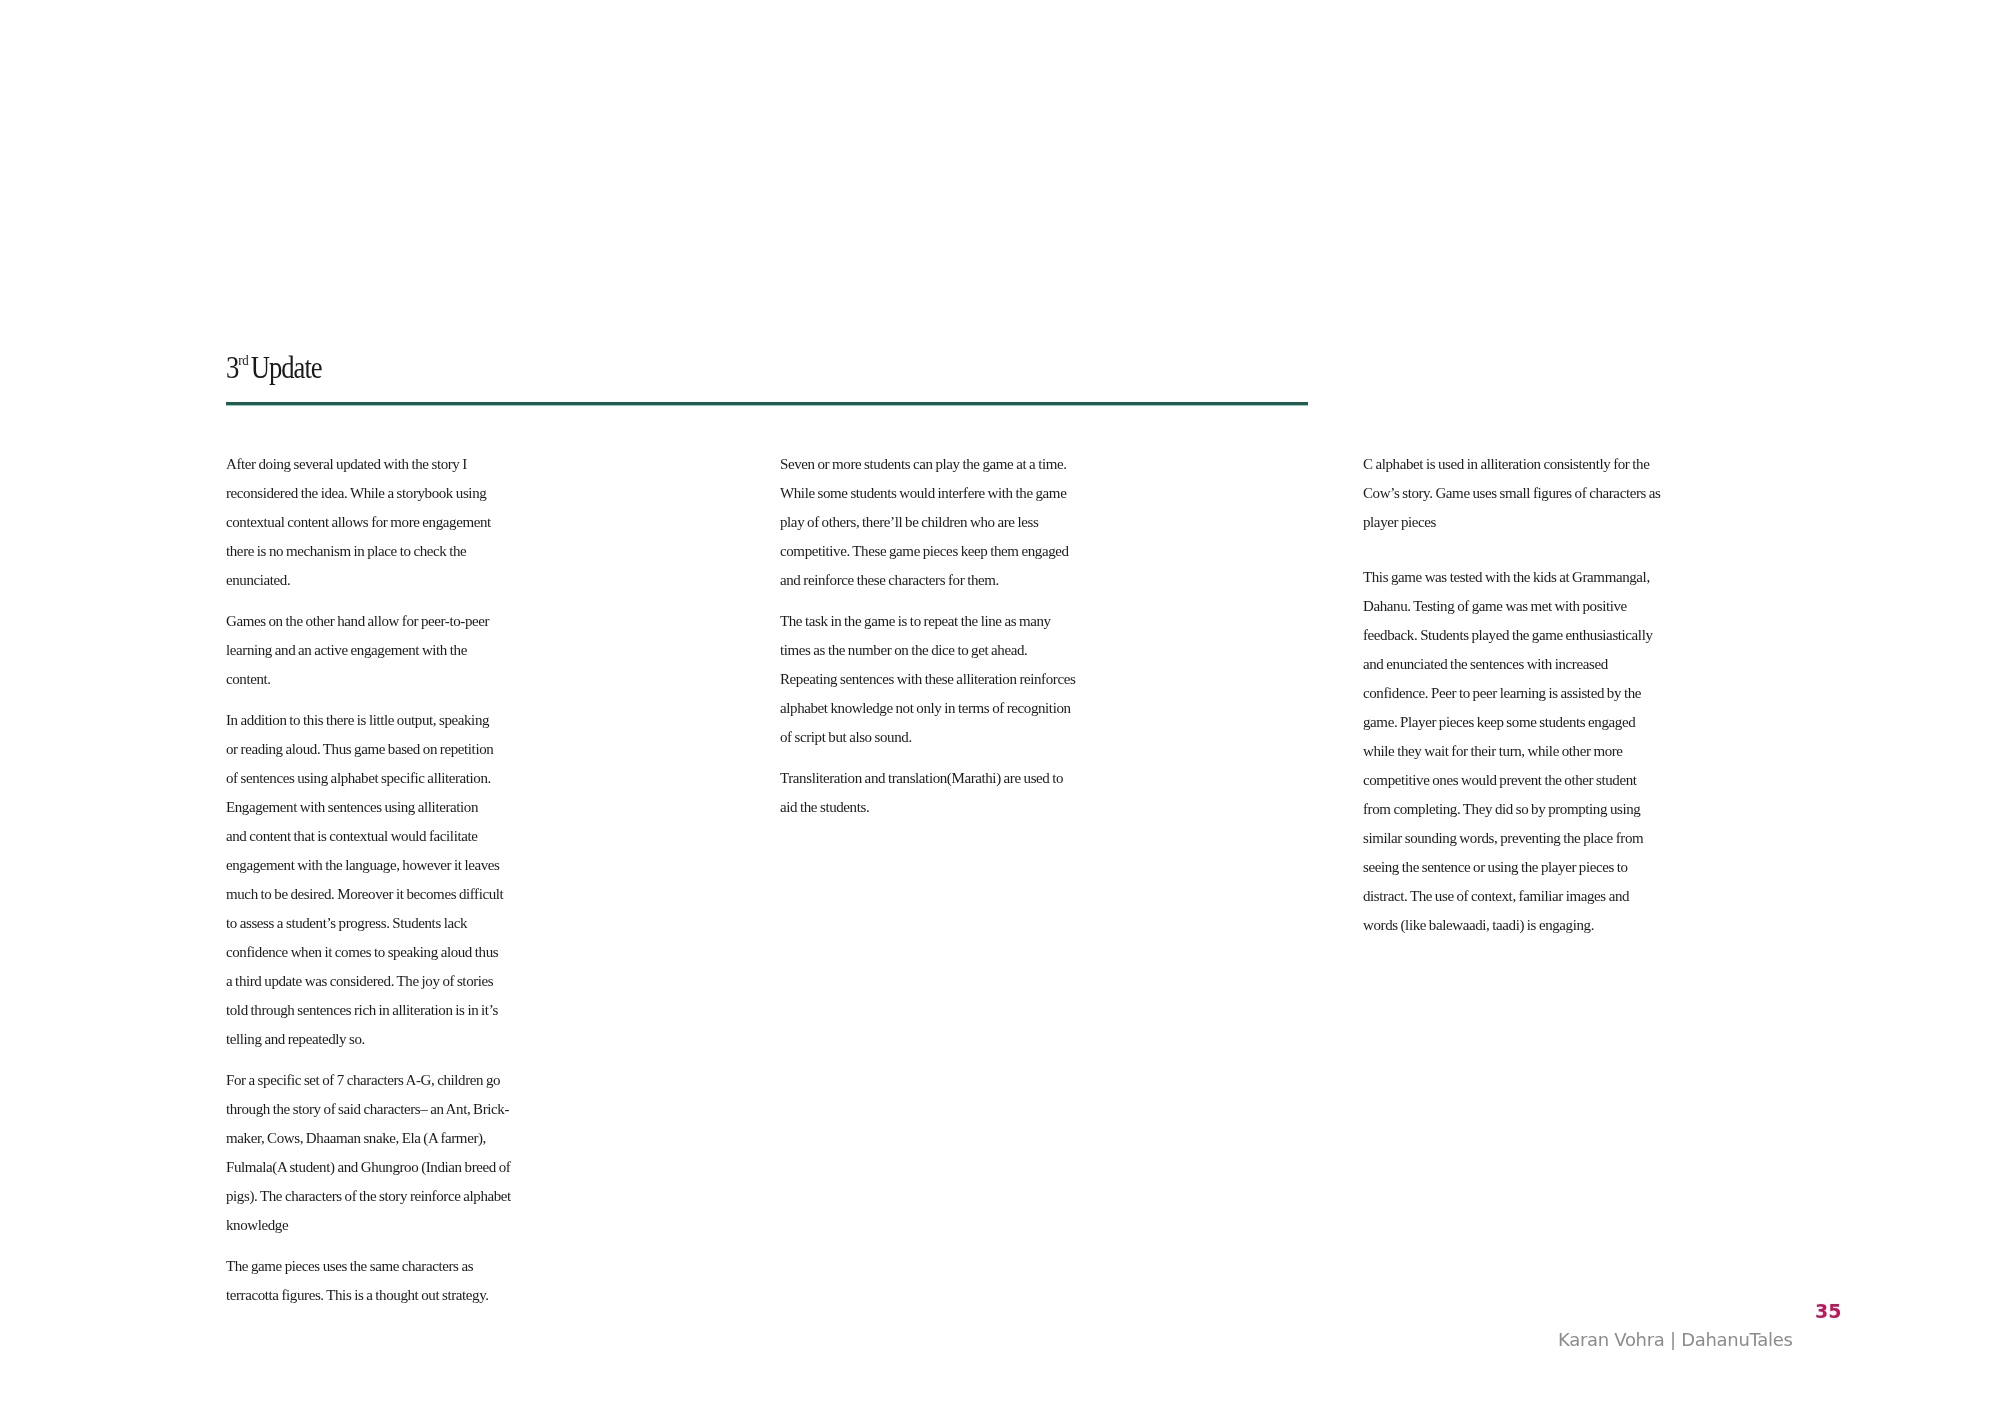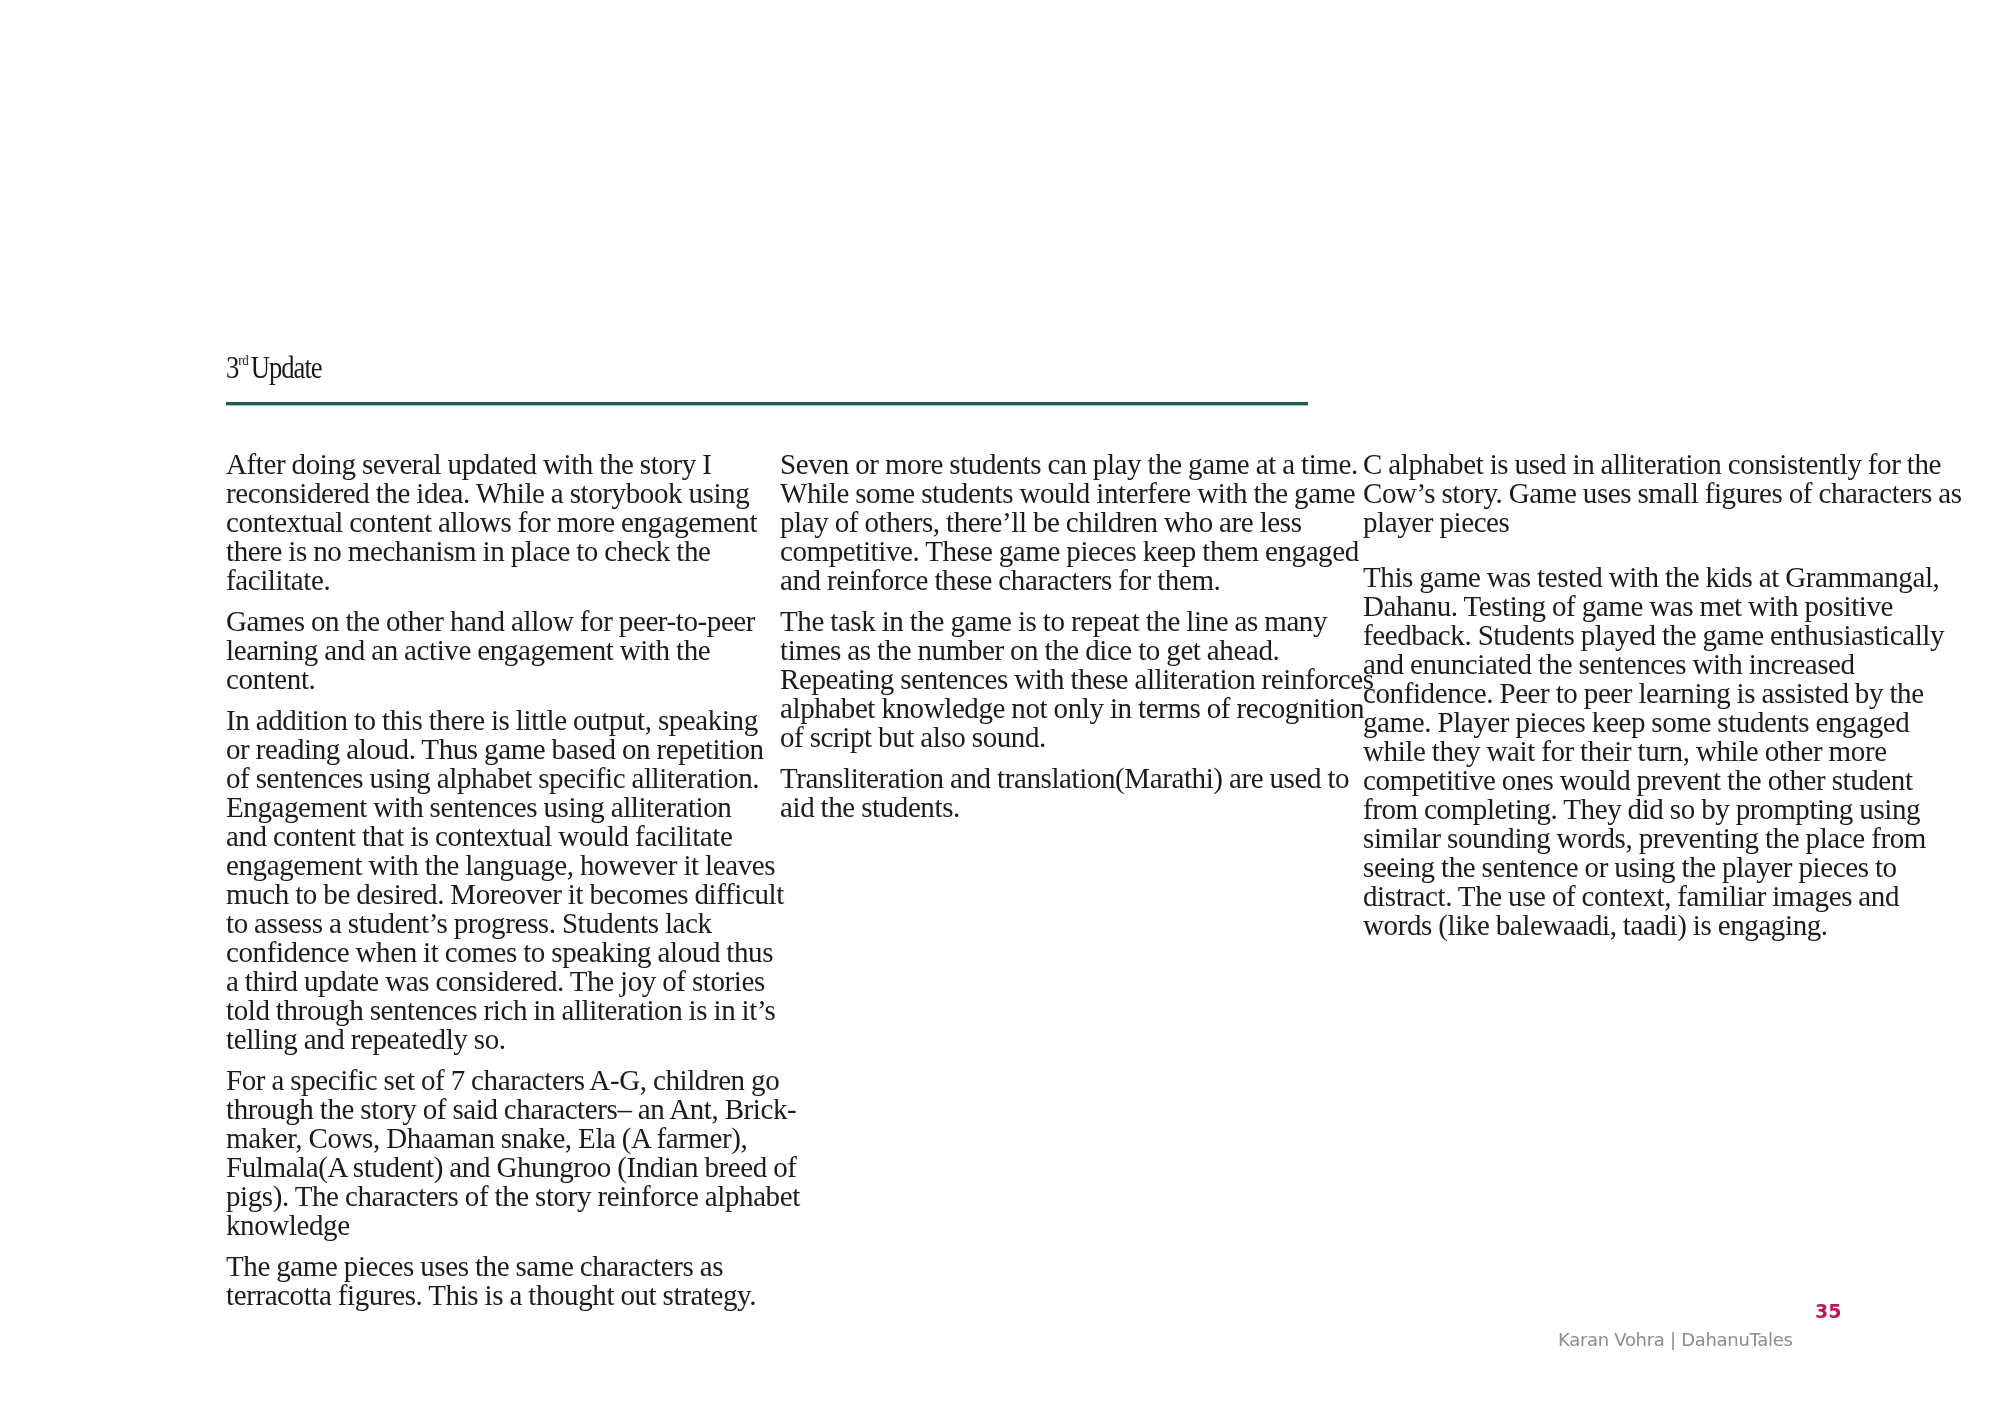--- a/index.html
+++ b/index.html
@@ -12,21 +12,21 @@
     transform: scaleX(0.86); transform-origin: left top; white-space: nowrap;
   }
   .heading sup { font-size: 15px; vertical-align: 13px; letter-spacing: -0.5px; margin-right: 3px; }
   .rule {
     position: absolute; left: 226px; top: 402px; width: 1082px; height: 3px;
     background: #1e5e50; border-bottom: 1px solid #9ccbbd;
   }
   .col {
     position: absolute; top: 450px;
     font-family: "Liberation Serif", "DejaVu Serif", serif;
-    font-size: 29px; line-height: 29px; color: #1c1c1c;
+    font-size: 15px; line-height: 29px; color: #1c1c1c;
   }
   .col-1 { left: 226px; width: 540px; }
   .col-2 { left: 780px; width: 560px; }
   .col-3 { left: 1363px; width: 560px; }
   .para { margin: 0 0 12px 0; transform-origin: left top; }
   .para .ln { display: block; white-space: nowrap; letter-spacing: -0.4px; word-spacing: -0.5px; }
   .col-3 .para.gap { margin-top: 26px; }
   .footer {
     position: absolute; left: 1558px; top: 1301px;
     font-family: "DejaVu Sans", "Liberation Sans", sans-serif;
@@ -46,21 +46,21 @@
   <div class="heading"><span>3</span><sup>rd</sup><span>Update</span></div>
 
   <div class="rule"></div>
 
   <div class="col col-1">
     <p class="para">
       <span class="ln">After doing several updated with the story I</span>
       <span class="ln">reconsidered the idea. While a storybook using</span>
       <span class="ln">contextual content allows for more engagement</span>
       <span class="ln">there is no mechanism in place to check the</span>
-      <span class="ln">facilitate.</span>
+      <span class="ln">enunciated.</span>
     </p>
     <p class="para">
       <span class="ln">Games on the other hand allow for peer-to-peer</span>
       <span class="ln">learning and an active engagement with the</span>
       <span class="ln">content.</span>
     </p>
     <p class="para">
       <span class="ln">In addition to this there is little output, speaking</span>
       <span class="ln">or reading aloud. Thus game based on repetition</span>
       <span class="ln">of sentences using alphabet specific alliteration.</span>

